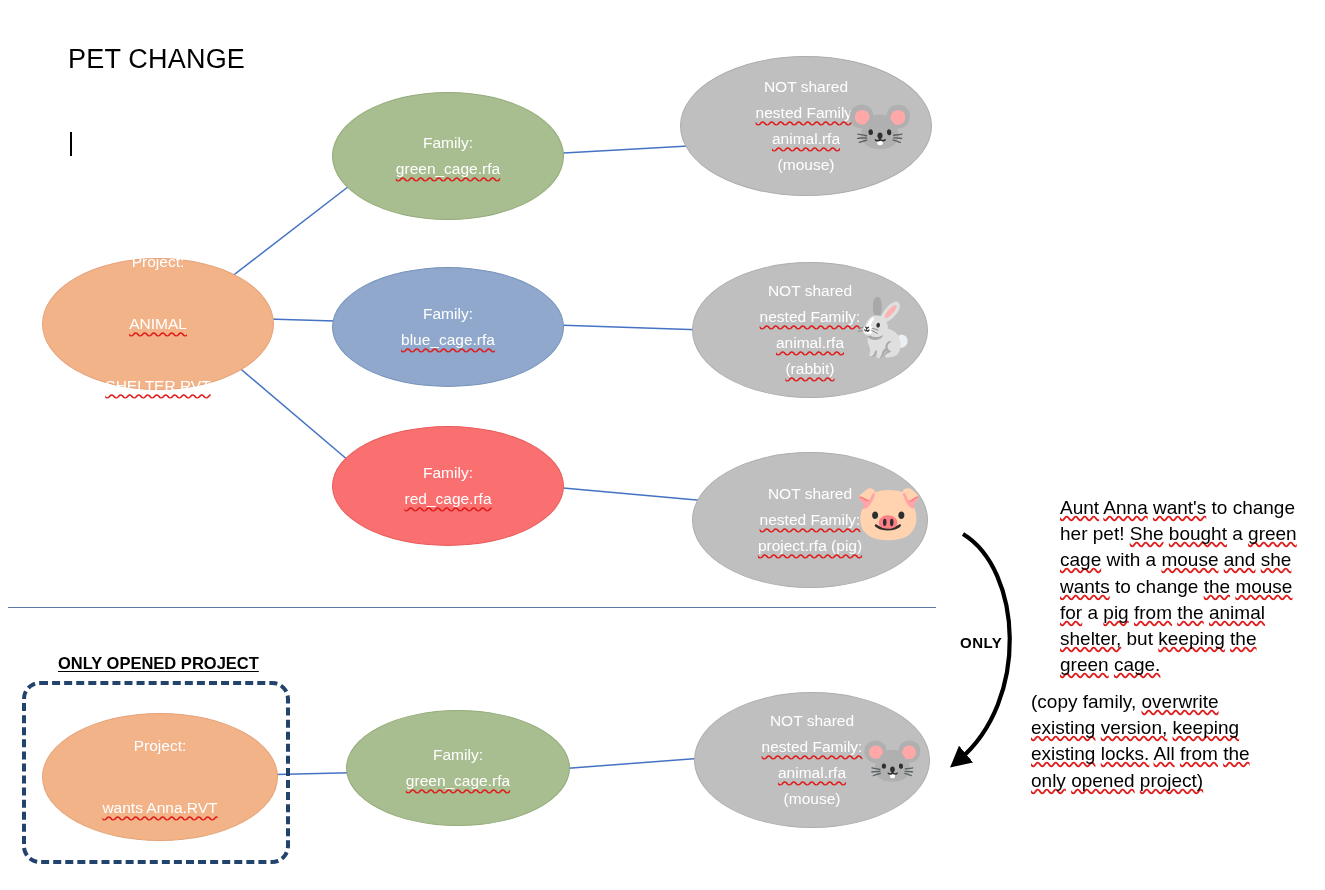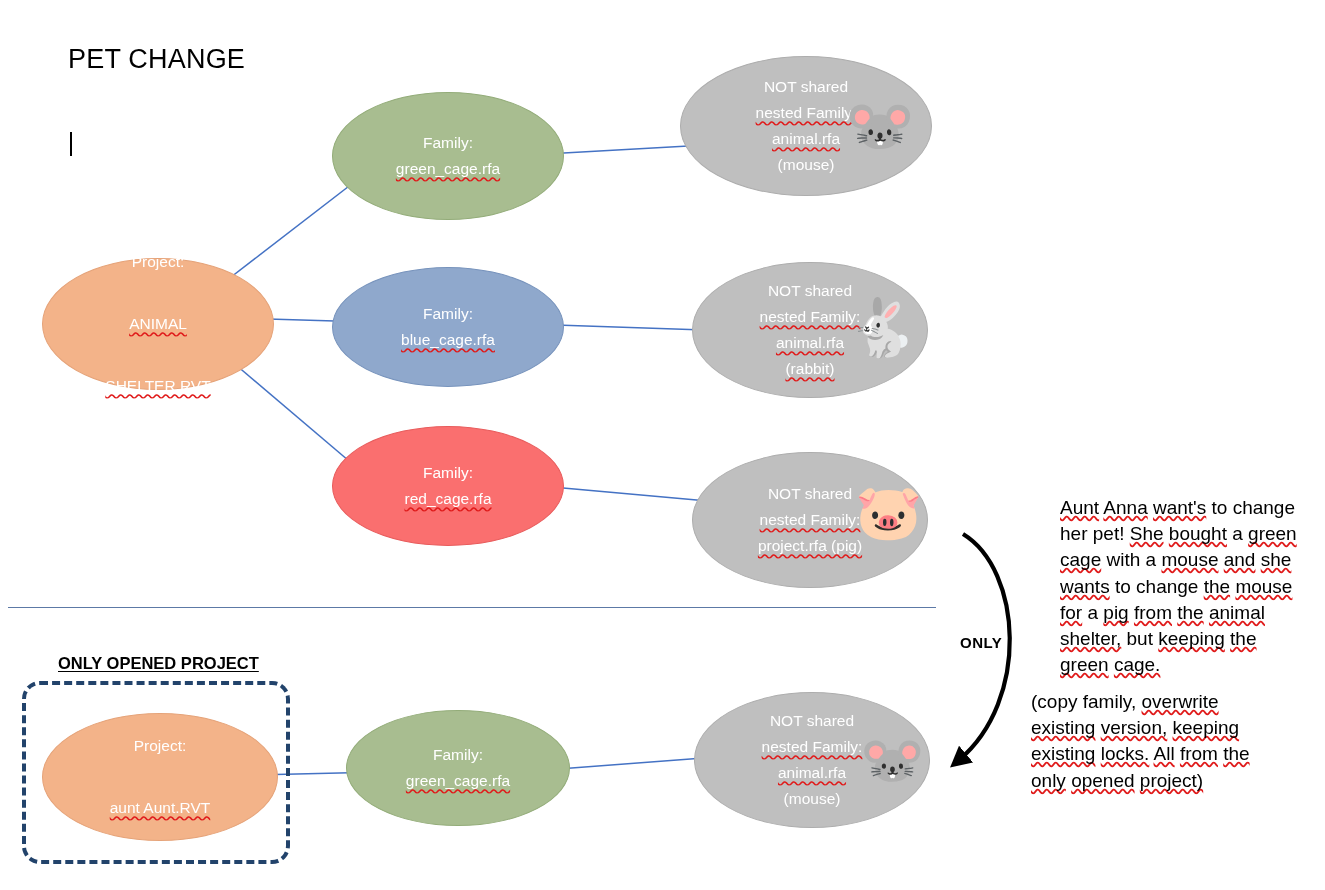--- a/index.html
+++ b/index.html
@@ -244,21 +244,21 @@
   </div>
   <div class="animal" id="pig-icon">🐷</div>
 
   <div class="abs" id="section-divider"></div>
 
   <div class="abs" id="only-opened-project-label">ONLY OPENED PROJECT</div>
   <div class="abs" id="only-opened-project-box"></div>
 
   <div class="abs ellipse e-orange" id="project-aunt-anna">
     <div class="line">Project:</div>
-    <div class="line squiggle">aunt Aunt.RVT</div>
+    <div class="line squiggle">wants Anna.RVT</div>
   </div>
 
   <div class="abs ellipse e-green" id="family-green-cage-2">
     <div class="line">Family:</div>
     <div class="line squiggle">green_cage.rfa</div>
   </div>
 
   <div class="abs ellipse e-gray" id="nested-mouse-bottom">
     <div class="line">NOT shared</div>
     <div class="line squiggle">nested Family:</div>

